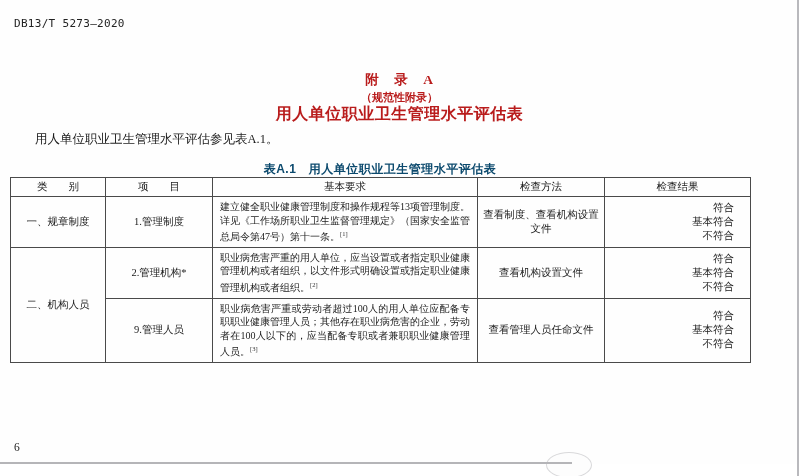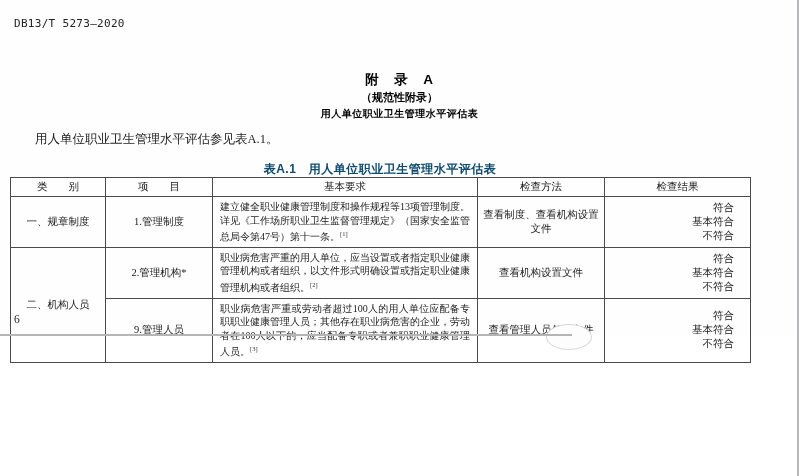--- a/index.html
+++ b/index.html
@@ -7,21 +7,21 @@
   body {
     background: #ffffff;
     font-family: "Liberation Serif", "DejaVu Serif", serif;
     color: #1c1c1c;
     position: relative;
     overflow: hidden;
   }
   .page {
     position: relative;
     width: 799px;
-    height: 336px;
+    height: 464px;
     background: #fefefe;
   }
   
   .scan-edge-right {
     position: absolute; top: 0; right: 0;
     width: 2px; height: 476px;
     background: #b9b9bd;
   }
   .scan-edge-bottom {
     position: absolute; left: 0; bottom: 0;
@@ -40,27 +40,27 @@
     top: 17px; left: 14px;
     font-family: "DejaVu Sans Mono", "Liberation Mono", monospace;
     font-size: 11px;
     letter-spacing: 0.3px;
     color: #222;
   }
   .appendix-head {
     position: absolute;
     top: 72px; left: 0; width: 799px;
     text-align: center;
-    font-family: Liberation Sans, sans-serif;
+    font-family: Liberation Serif, serif;
     font-weight: bold;
-    color: #000000;
+    color: #b91c1c;
   }
   .appendix-head .t1 { font-size: 13.5px; line-height: 16px; letter-spacing: 1px; }
   .appendix-head .t2 { font-size: 11px; line-height: 16px; margin-top: 1px; }
-  .appendix-head .t3 { font-size: 10px;   line-height: 16px; margin-top: 1px; letter-spacing: 0.5px; }
+  .appendix-head .t3 { font-size: 16px;   line-height: 16px; margin-top: 1px; letter-spacing: 0.5px; }
   .intro {
     position: absolute;
     top: 131px; left: 10px; width: 760px;
     font-size: 12.5px;
     text-indent: 2em;
     color: #1c1c1c;
   }
   .caption {
     position: absolute;
     top: 161px; left: 10px; width: 740px;

